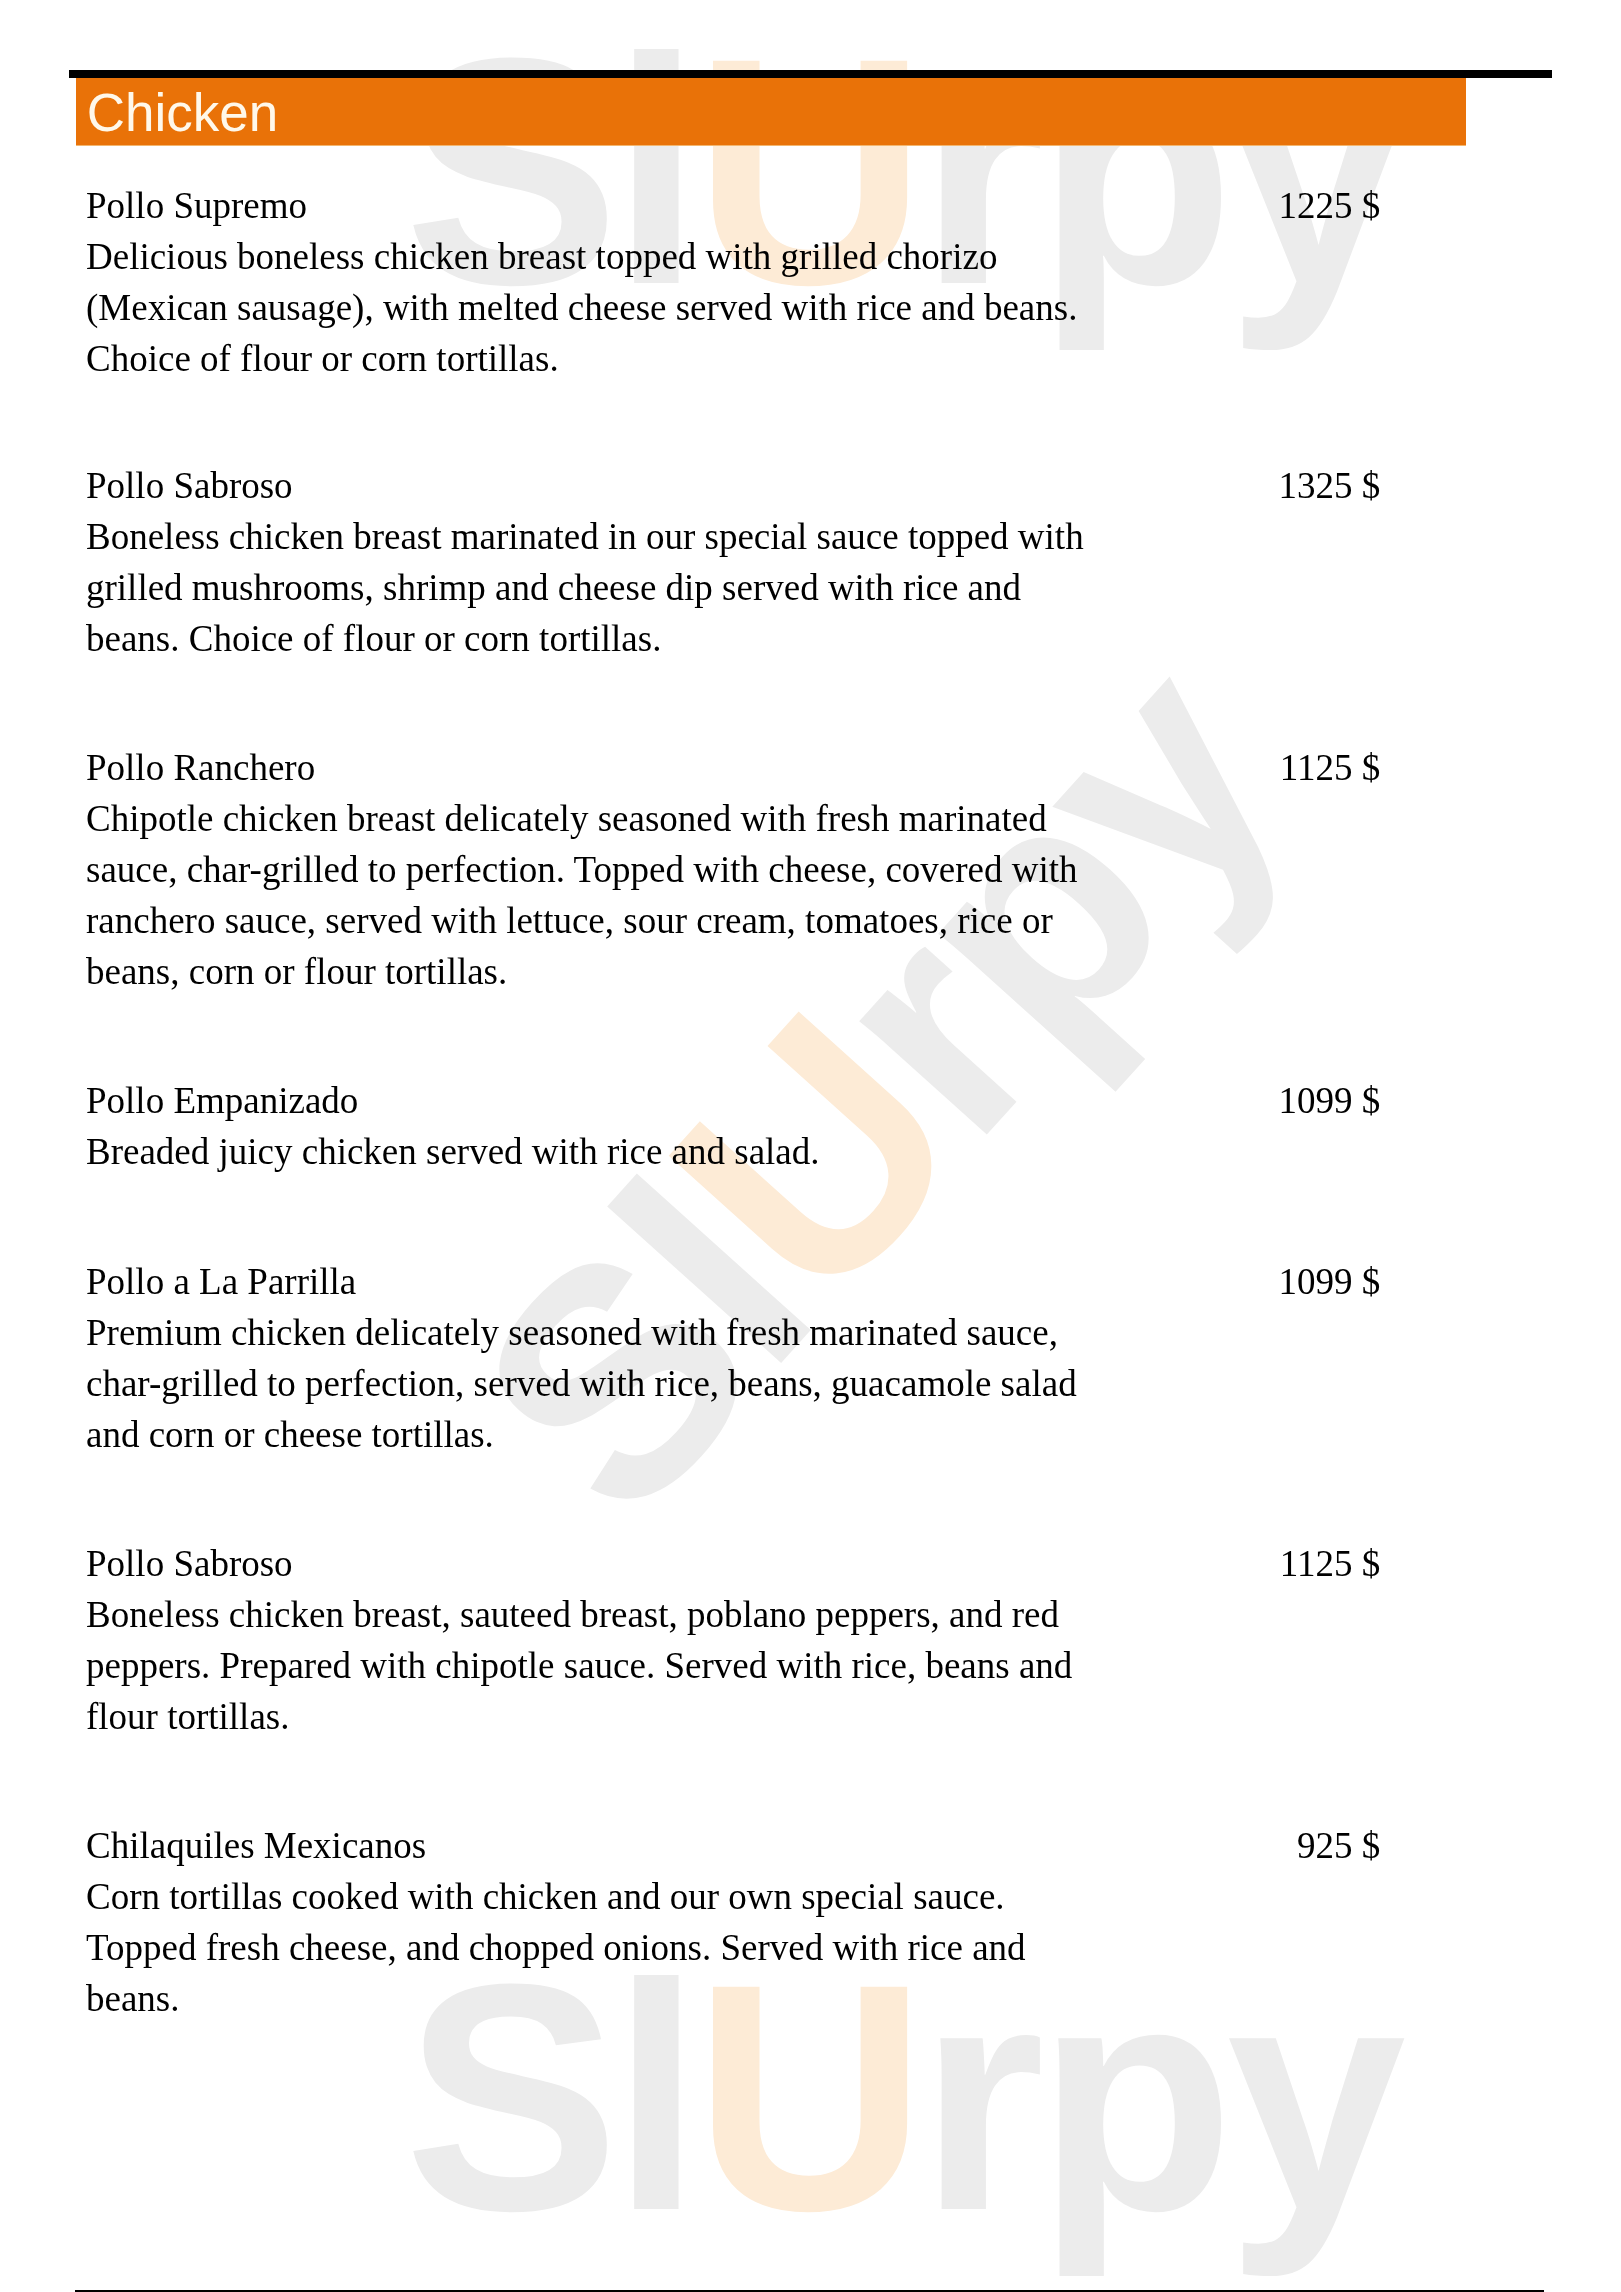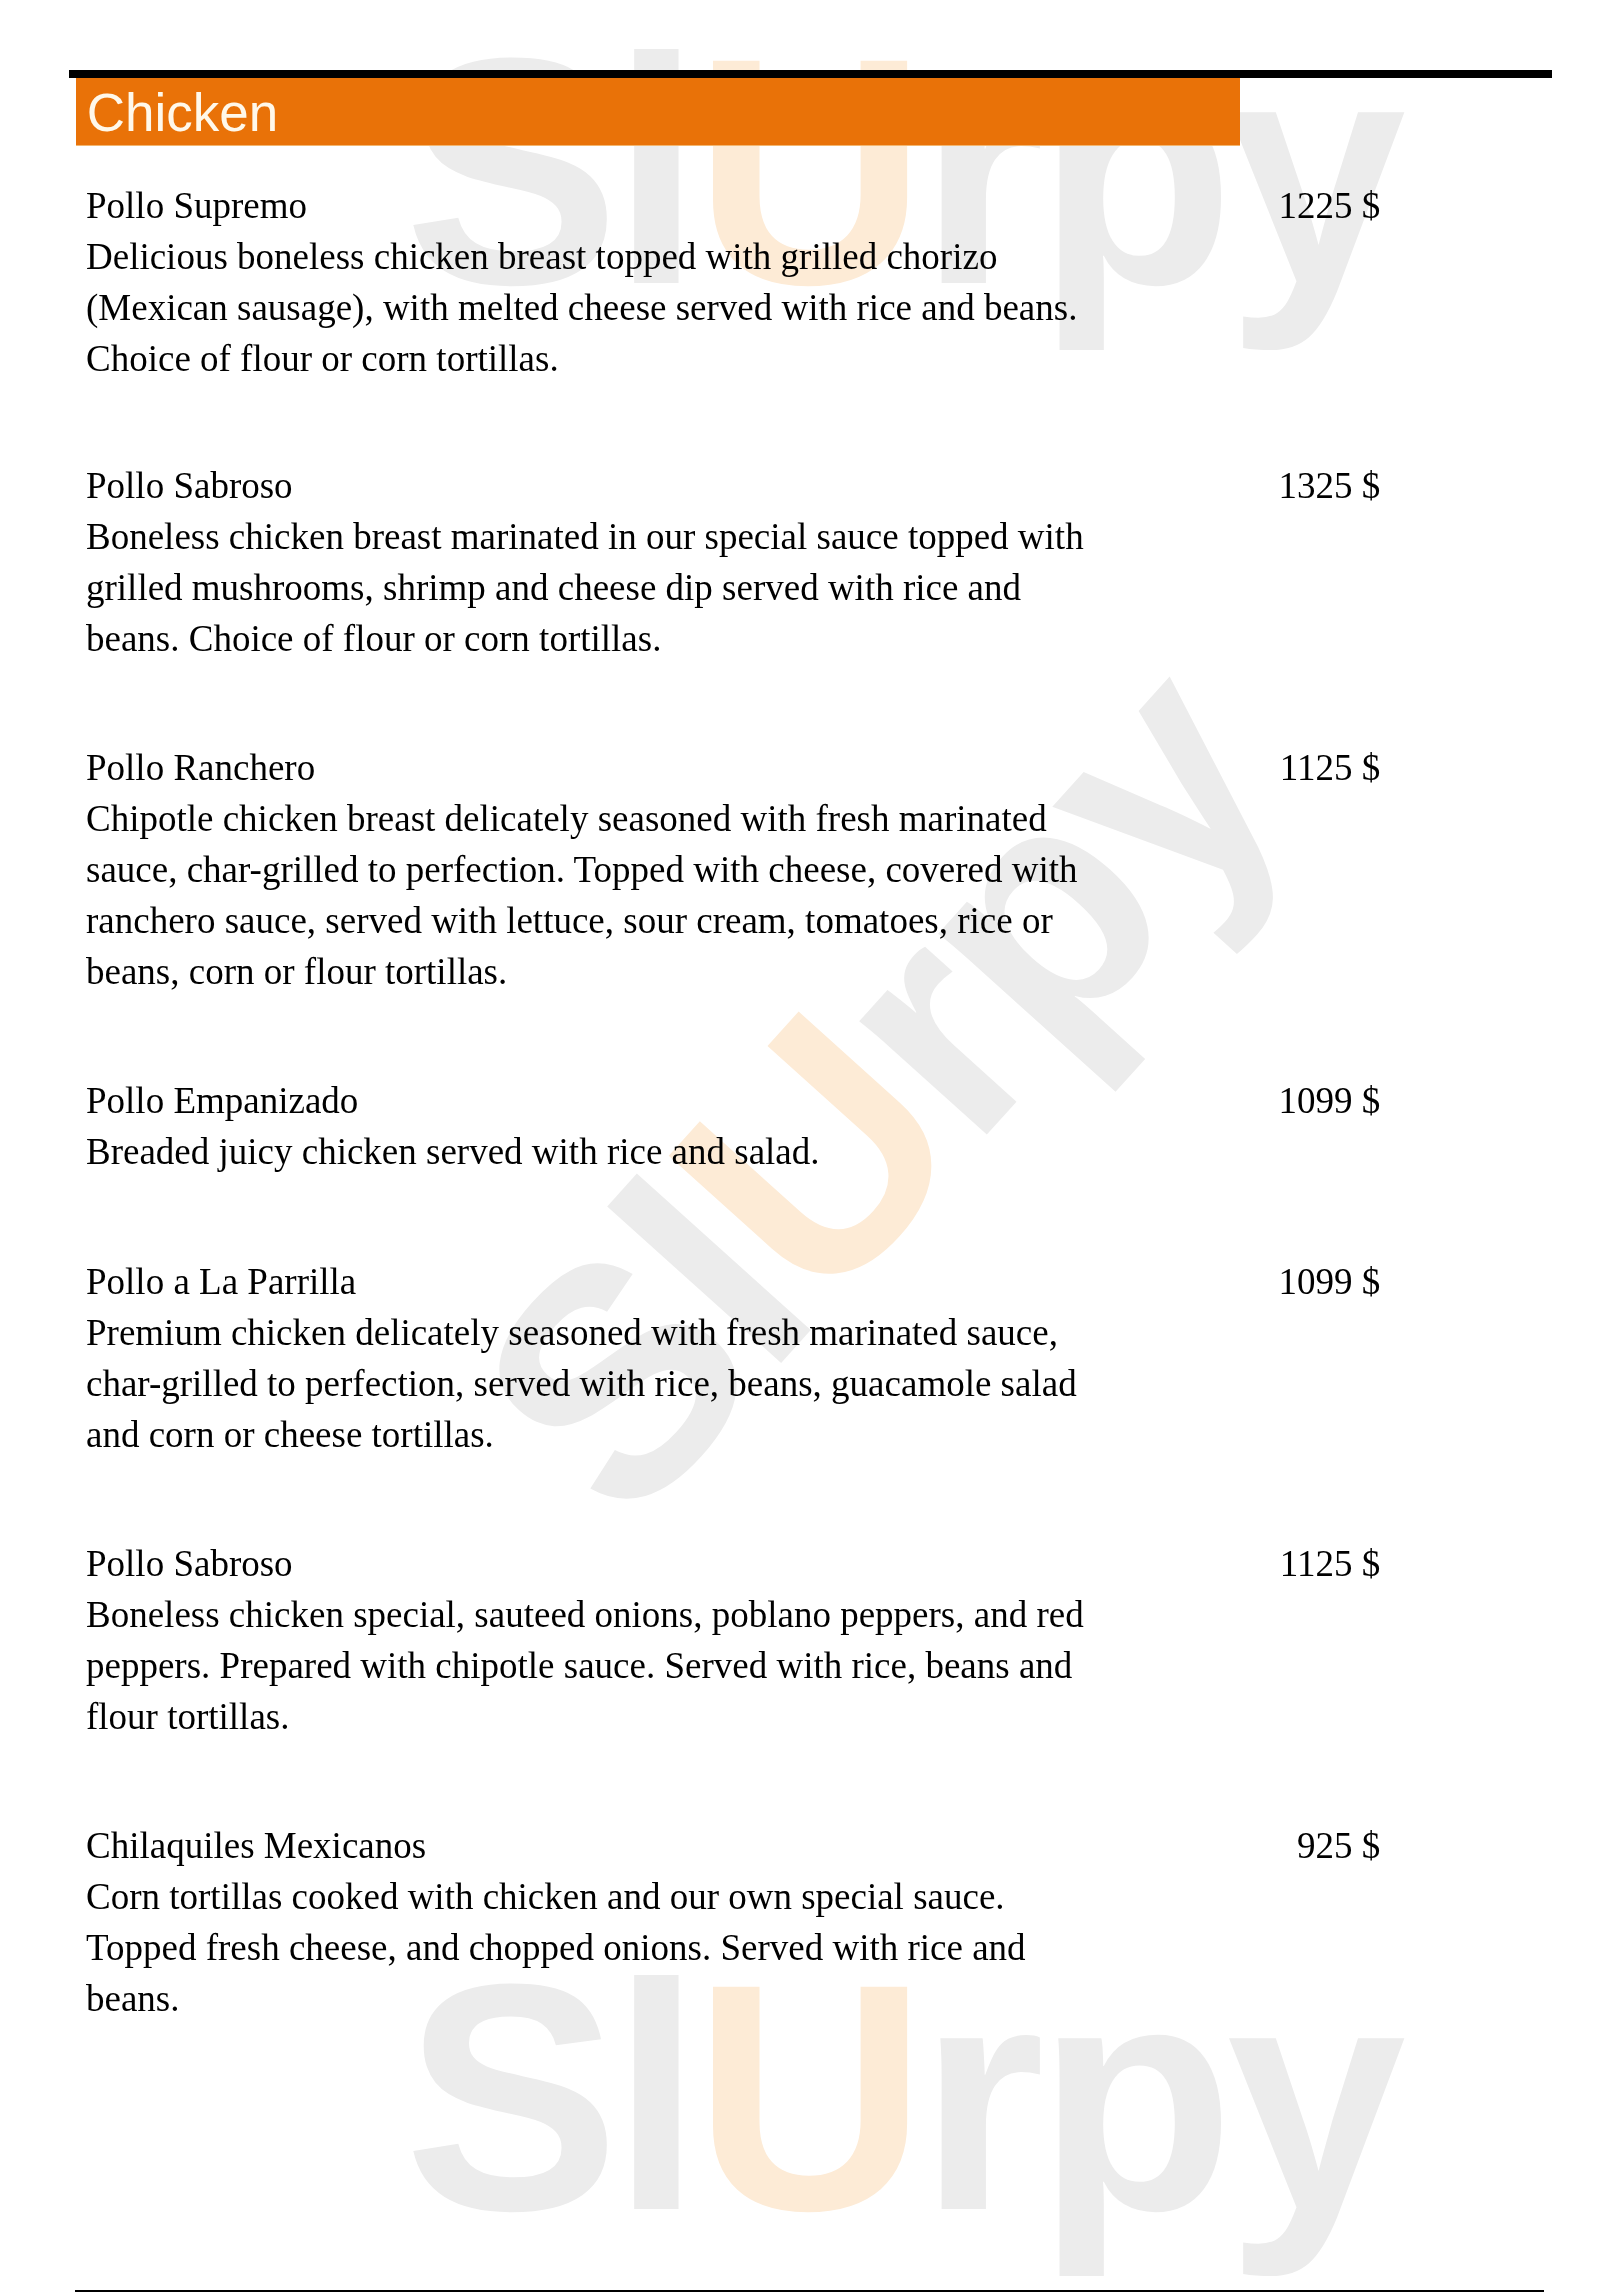--- a/index.html
+++ b/index.html
@@ -17,21 +17,21 @@
       z-index: 0;
     }
     .watermark .wm-gray { color: #ececec; }
     .watermark .wm-orange { color: #fdebd6; }
     .wm-top { left: 404px; top: 9.8px; }
     .wm-mid { left: 412px; top: 990px; transform: rotate(-48deg); transform-origin: 412px 167px; }
     .wm-bottom { left: 404px; top: 1936px; }
 
     .top-rule { position: absolute; left: 69px; top: 70px; width: 1483px; height: 7.8px; background: #000; z-index: 2; }
     .section-header {
-      position: absolute; left: 76px; top: 77px; width: 1164px; height: 68px;
+      position: absolute; left: 76px; top: 77px; width: 1390px; height: 68px;
       background: #e97208; z-index: 1;
       box-shadow: 0 1px 0 #f3b66e;
     }
     .section-title {
       position: absolute; left: 10.8px; top: 5.9px;
       font-family: "Liberation Sans", sans-serif;
       font-size: 53px; line-height: 59px;
       color: #fff8ea;
     }
 
@@ -116,21 +116,21 @@
       <span class="item-desc-line">Premium chicken delicately seasoned with fresh marinated sauce,</span>
       <span class="item-desc-line">char-grilled to perfection, served with rice, beans, guacamole salad</span>
       <span class="item-desc-line">and corn or cheese tortillas.</span>
     </div>
   </div>
 
   <div class="menu-item" style="top:1538px">
     <span class="item-title">Pollo Sabroso</span>
     <span class="item-price">1125 $</span>
     <div class="item-desc">
-      <span class="item-desc-line">Boneless chicken special, sauteed onions, poblano peppers, and red</span>
+      <span class="item-desc-line">Boneless chicken breast, sauteed breast, poblano peppers, and red</span>
       <span class="item-desc-line">peppers. Prepared with chipotle sauce. Served with rice, beans and</span>
       <span class="item-desc-line">flour tortillas.</span>
     </div>
   </div>
 
   <div class="menu-item" style="top:1820px">
     <span class="item-title">Chilaquiles Mexicanos</span>
     <span class="item-price">925 $</span>
     <div class="item-desc">
       <span class="item-desc-line">Corn tortillas cooked with chicken and our own special sauce.</span>

